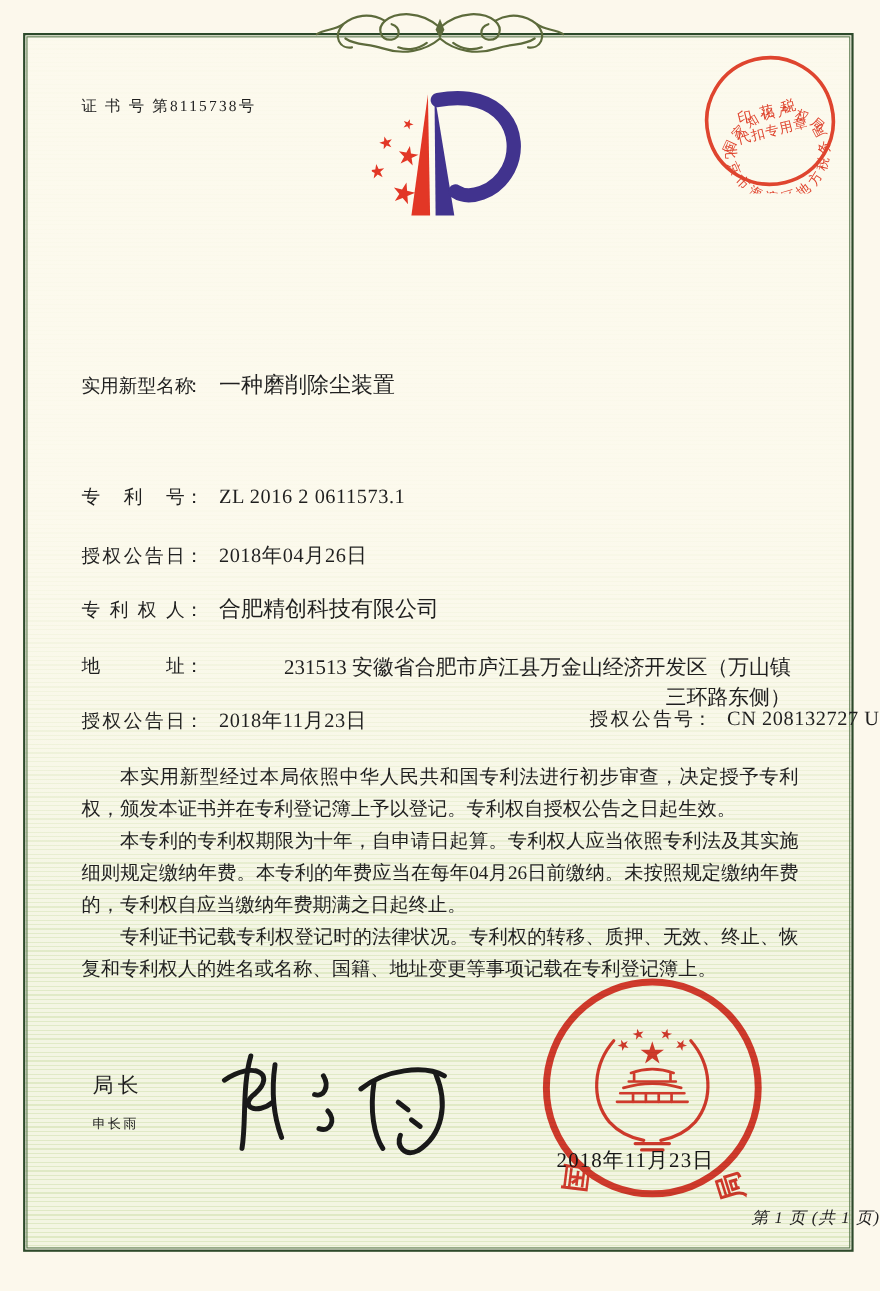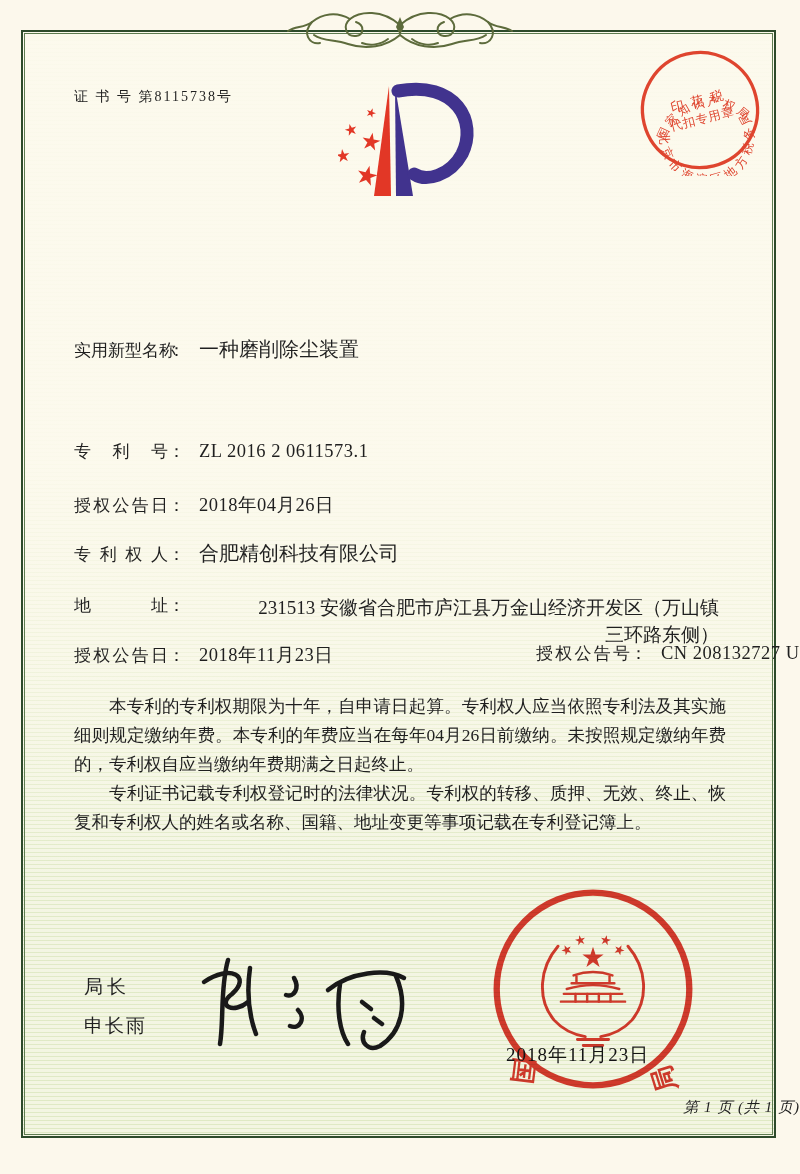--- a/index.html
+++ b/index.html
@@ -48,21 +48,21 @@
     display:inline-block;font-size:19px;line-height:27px;
     white-space:normal;width:520px;vertical-align:top;
   }
   .grant-right{left:462px;top:0;}
   .body-text{
     left:74px;top:692px;width:652px;
     font-size:17.5px;line-height:29px;text-align:justify;
   }
   .body-text p{margin:0;text-indent:2em;}
   .director-title{left:84px;top:974px;font-size:19px;letter-spacing:4px;}
-  .director-name{left:84px;top:1013px;font-size:19px;letter-spacing:2px;}
+  .director-name{left:84px;top:1013px;font-size:12px;letter-spacing:2px;}
   .seal-date{left:506px;top:1042px;font-size:19px;letter-spacing:1px;color:#141414;}
   .footer{left:0;top:1098px;width:100%;text-align:right;font-size:15px;letter-spacing:1px;font-style:italic;}
   .seal-svg{mix-blend-mode:multiply;}
 </style>
 </head>
 <body>
 
 <div class="page">
 
   <div class="frame">
@@ -140,20 +140,21 @@
   <div class="abs frow" style="top:594px">
     <span class="flabel">地址</span><span class="fcolon">：</span><span class="fvalue addr"><span>231513 安徽省合肥市庐江县万金山经济开发区（万山镇</span><br><span>三环路东侧）</span></span>
   </div>
 
   <div class="abs frow" style="top:642px">
     <span class="flabel">授权公告日</span><span class="fcolon">：</span><span class="fvalue num">2018年11月23日</span>
     <span class="abs grant-right"><span class="flabel">授权公告号</span><span class="fcolon">：</span><span class="fvalue num">CN 208132727 U</span></span>
   </div>
 
   <div class="abs body-text">
+    <p>本实用新型经过本局依照中华人民共和国专利法进行初步审查，决定授予专利权，颁发本证书并在专利登记簿上予以登记。专利权自授权公告之日起生效。</p>
     <p>本专利的专利权期限为十年，自申请日起算。专利权人应当依照专利法及其实施细则规定缴纳年费。本专利的年费应当在每年04月26日前缴纳。未按照规定缴纳年费的，专利权自应当缴纳年费期满之日起终止。</p>
     <p>专利证书记载专利权登记时的法律状况。专利权的转移、质押、无效、终止、恢复和专利权人的姓名或名称、国籍、地址变更等事项记载在专利登记簿上。</p>
   </div>
 
   <div class="abs director-title">局长</div>
   <div class="abs director-name">申长雨</div>
 
   <svg class="abs" style="left:190px;top:938px;" width="240" height="118" viewBox="0 0 240 118">
     <g fill="none" stroke="#191919" stroke-width="4.5" stroke-linecap="round" stroke-linejoin="round">
       <path d="M38 22 C30 50 34 82 30 106"></path>

